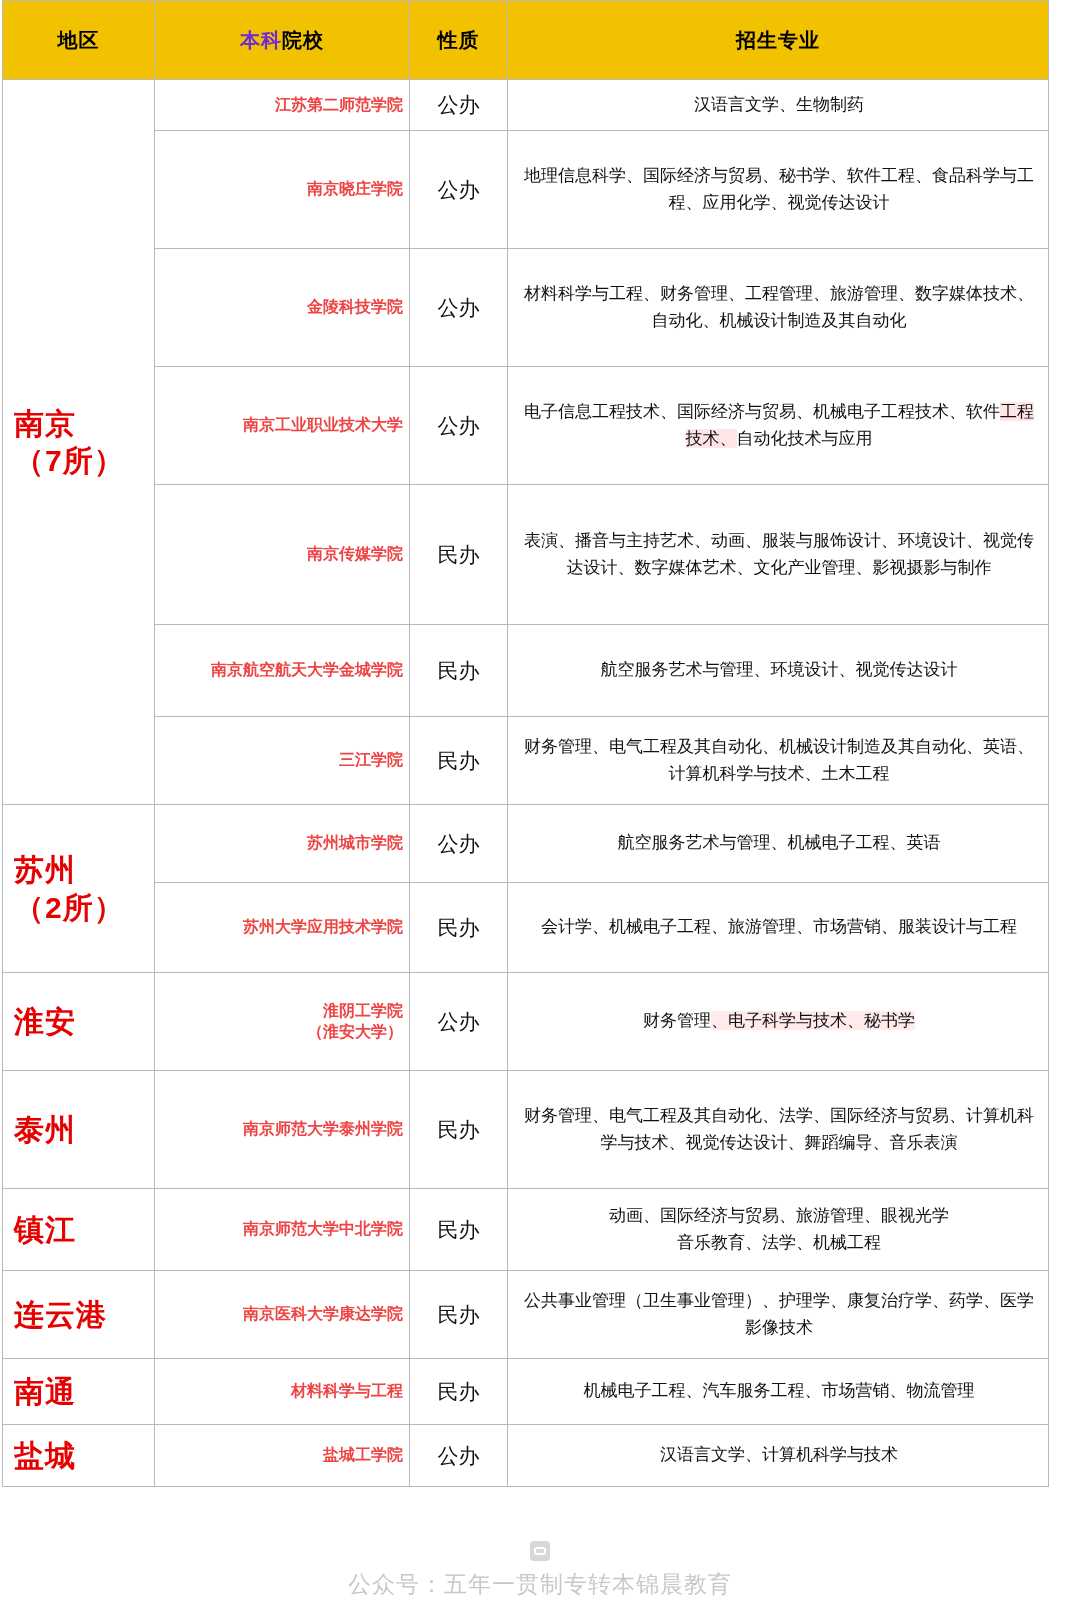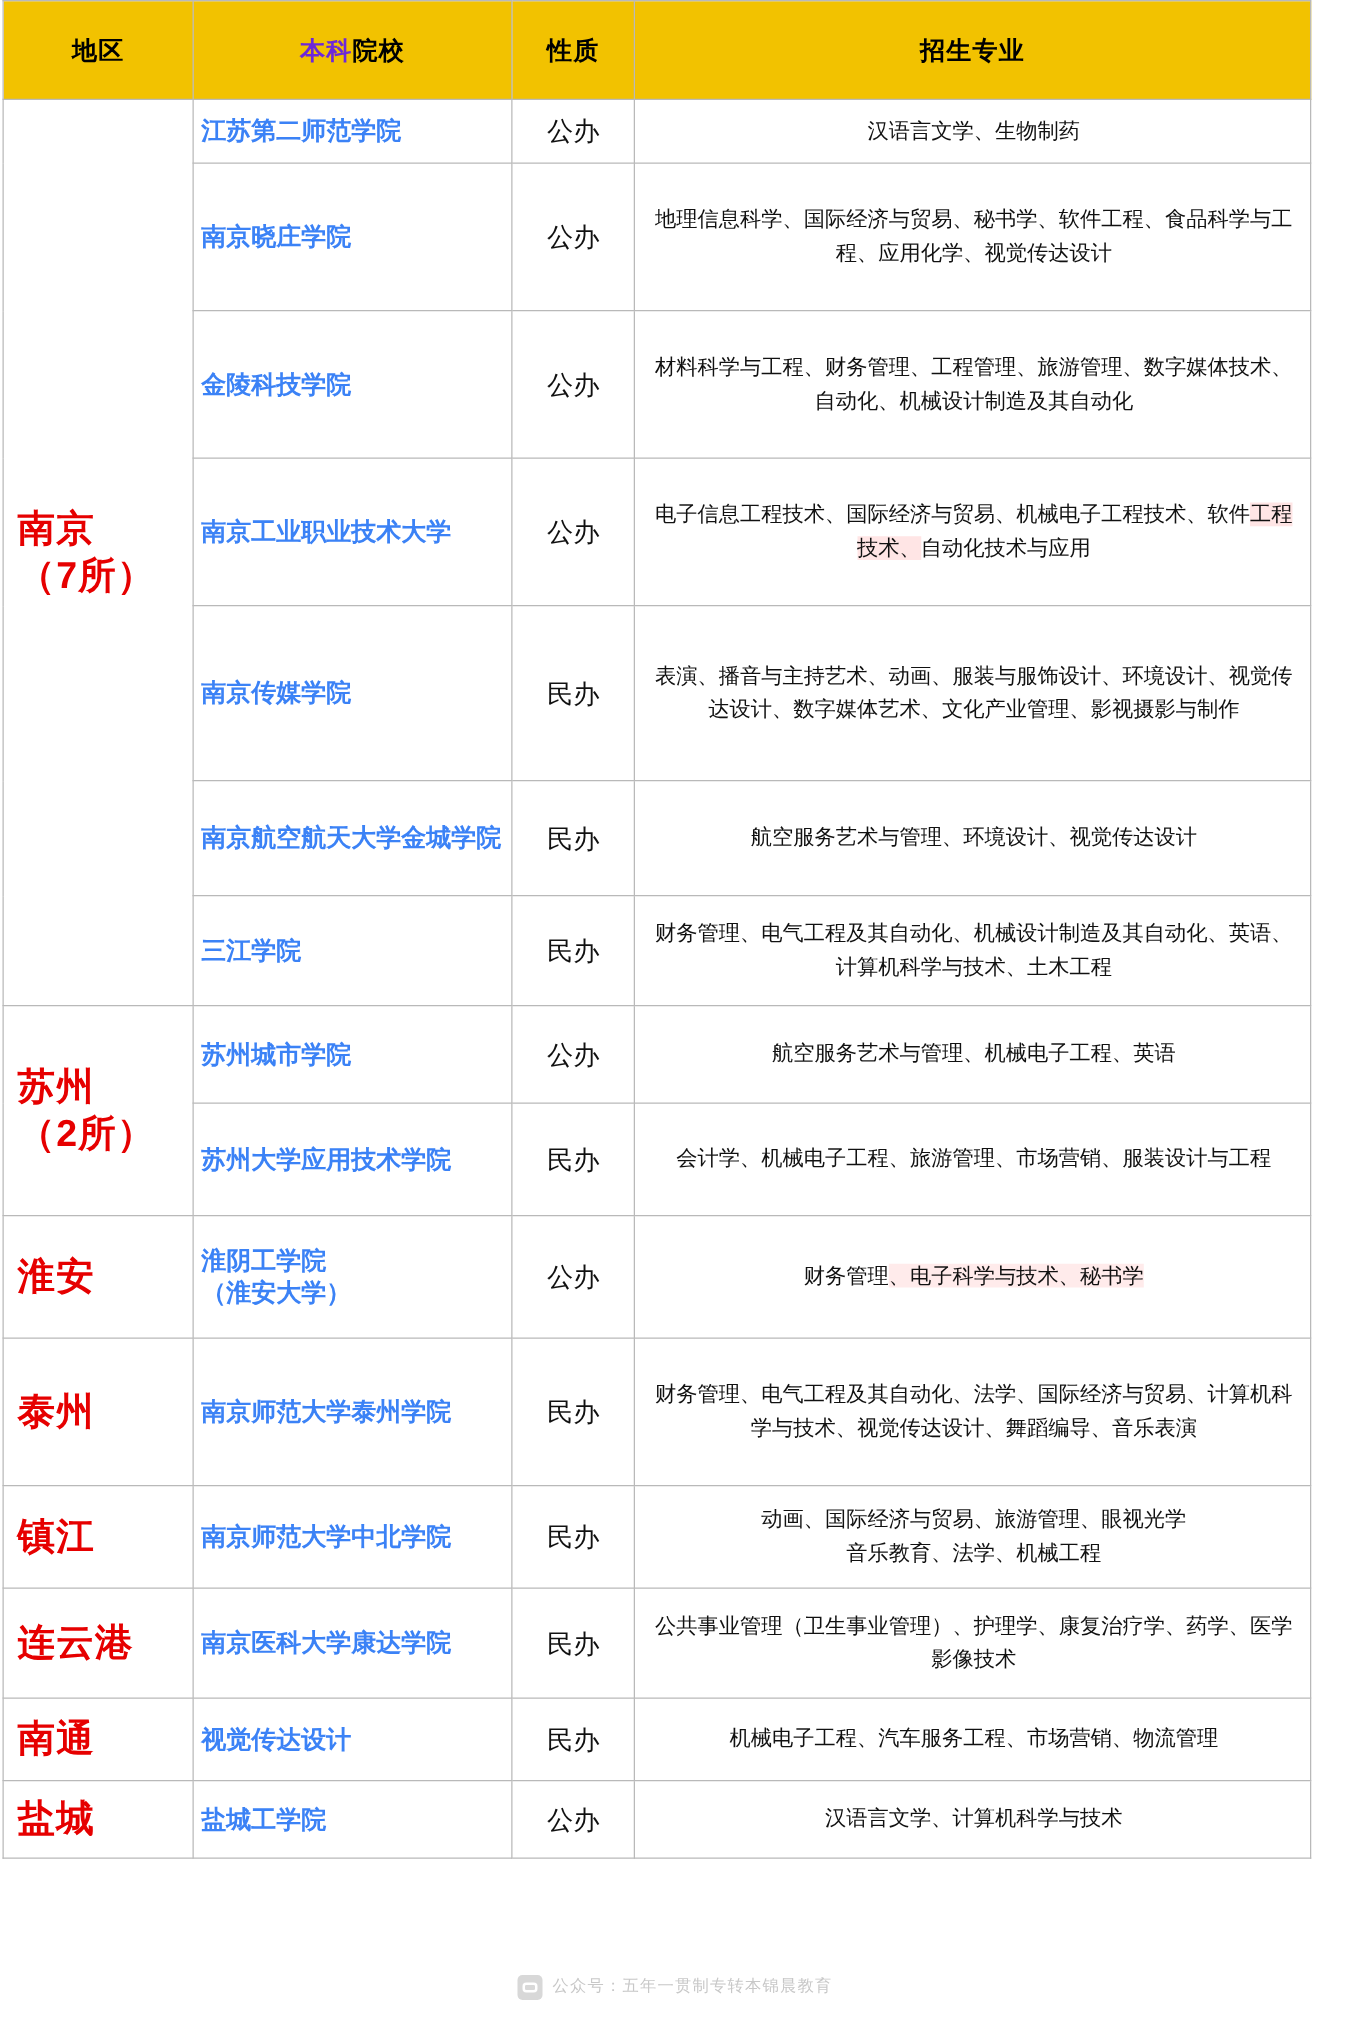--- a/index.html
+++ b/index.html
@@ -54,24 +54,24 @@
     font-weight: bold;
     font-size: 30px;
     line-height: 1.25;
     letter-spacing: 1px;
   }
   td.region .sub {
     display: block;
     font-size: 30px;
   }
   td.school {
-    text-align: left;
+    text-align: right;
     font-weight: bold;
-    font-size: 20px;
-    color: #3b82f6;
+    font-size: 16px;
+    color: #ef4444;
     line-height: 1.3;
     padding: 6px 6px;
   }
   td.type {
     text-align: center;
     font-size: 21px;
     color: #111;
   }
   td.major {
     text-align: center;
@@ -86,26 +86,28 @@
   tr.row-ha td.major .marked2 {
     background: rgba(255, 190, 190, 0.30);
   }
   .watermark {
     position: absolute;
     left: 0;
     right: 0;
     bottom: 18px;
     text-align: center;
     color: #c8c8c8;
-    font-size: 13px;
+    font-size: 23px;
     letter-spacing: 1px;
     pointer-events: none;
     display: flex;
+    align-items: center;
     justify-content: center;
     gap: 8px;
+    flex-direction: column;
   }
   .watermark .wm-badge {
     display: inline-block;
     width: 20px;
     height: 20px;
     border-radius: 4px;
     background: #d8d8d8;
     position: relative;
   }
   .watermark .wm-badge::after {
@@ -216,21 +218,21 @@
 
       <tr style="height:88px">
         <td class="region"><span>连云港</span></td>
         <td class="school">南京医科大学康达学院</td>
         <td class="type">民办</td>
         <td class="major">公共事业管理（卫生事业管理）、护理学、康复治疗学、药学、医学影像技术</td>
       </tr>
 
       <tr style="height:66px">
         <td class="region"><span>南通</span></td>
-        <td class="school">视觉传达设计</td>
+        <td class="school">材料科学与工程</td>
         <td class="type">民办</td>
         <td class="major">机械电子工程、汽车服务工程、市场营销、物流管理</td>
       </tr>
 
       <tr style="height:62px">
         <td class="region"><span>盐城</span></td>
         <td class="school">盐城工学院</td>
         <td class="type">公办</td>
         <td class="major">汉语言文学、计算机科学与技术</td>
       </tr>

